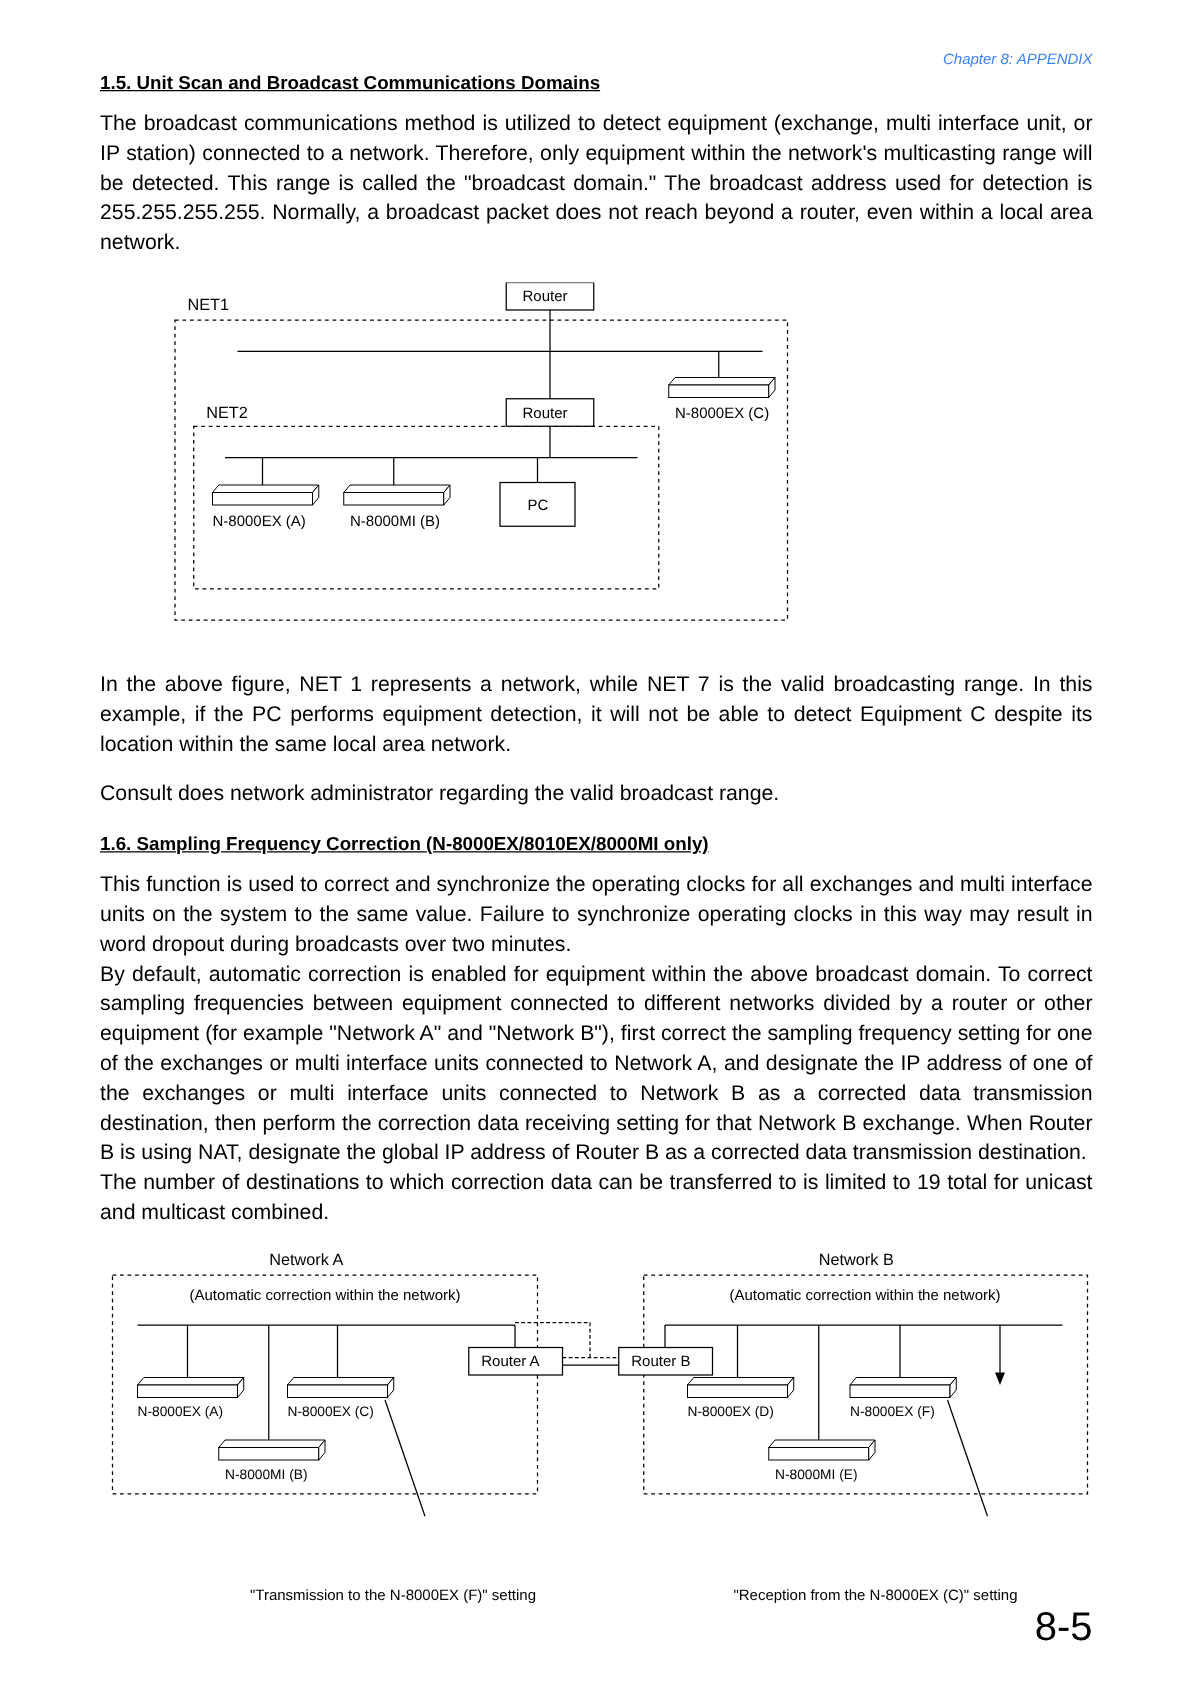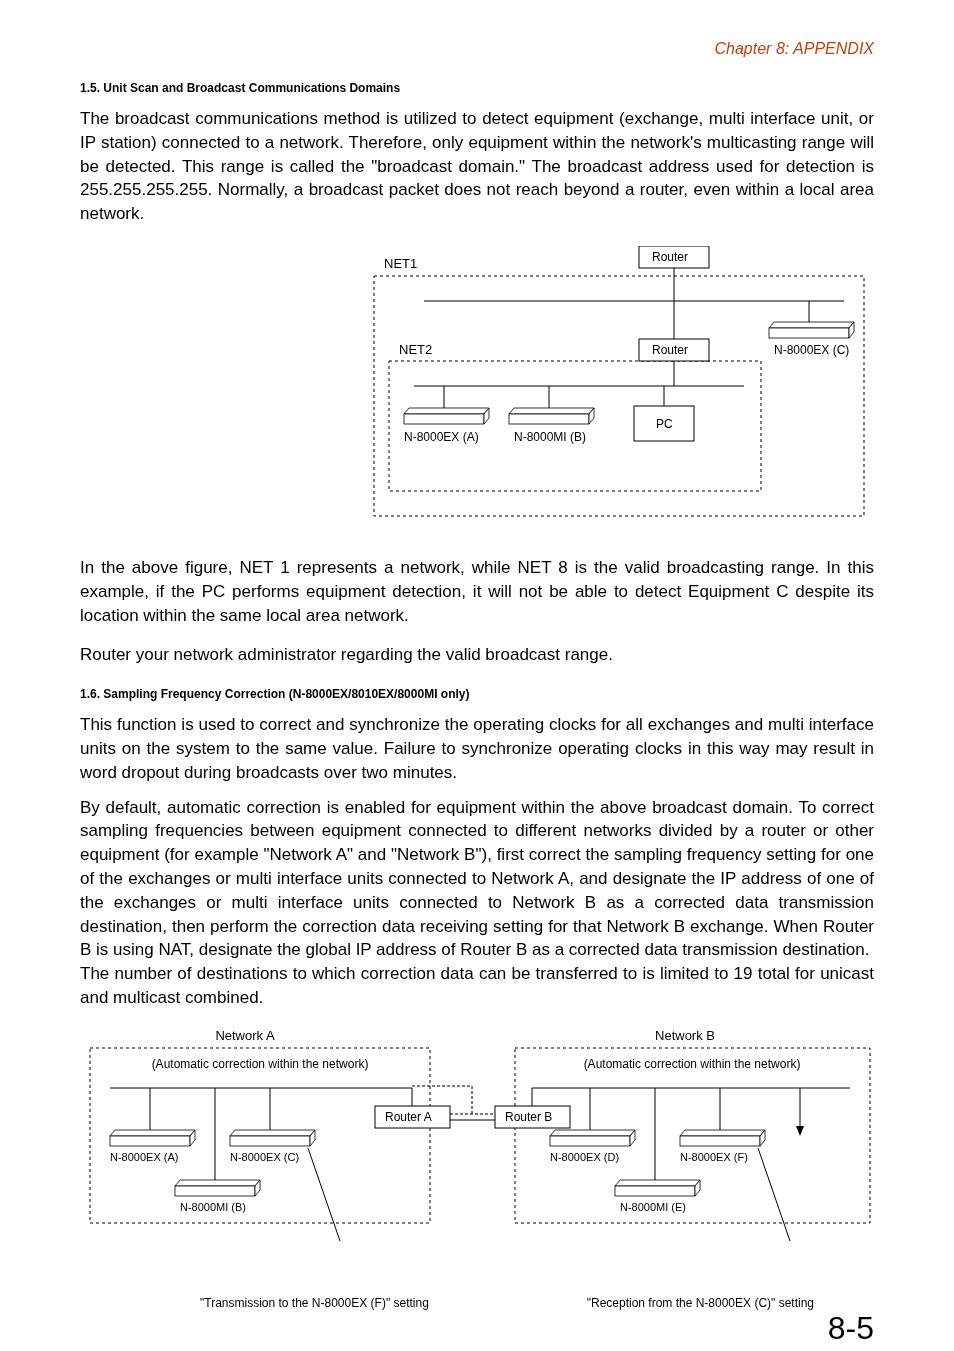--- a/index.html
+++ b/index.html
@@ -6,39 +6,40 @@
       font-family: Arial, Helvetica, sans-serif;
       background: #fff;
       margin: 0;
       padding: 40px 80px;
       color: #000;
       width: 954px;
       box-sizing: border-box;
     }
     .chapter-header {
       text-align: right;
-      color: #c2410c;
+      color: #3b82f6;
       font-style: italic;
-      font-size: 16px;
-      margin-bottom: 23px;
+      font-size: 12px;
+      margin-bottom: 4px;
     }
     .section-heading {
       font-weight: bold;
-      font-size: 12px;
+      font-size: 15px;
       margin-bottom: 12px;
+      text-decoration: underline;
     }
     .body-text {
       font-size: 17px;
       text-align: justify;
       line-height: 1.4;
       margin-bottom: 16px;
     }
     .diagram-container {
       display: flex;
-      justify-content: flex-end;
+      justify-content: flex-start;
       margin: 20px 0 30px 0;
     }
     .diagram-svg-1 {
       width: 560px;
       height: 280px;
     }
     .diagram-svg-2 {
       width: 800px;
       height: 260px;
     }
@@ -145,26 +146,26 @@
       <polygon class="dev3d" points="275,168 280,162 280,172 275,178"></polygon>
     </g>
     <text class="txt" x="200" y="195">N-8000MI (B)</text>
 
     <line class="nw-line" x1="350" y1="140" x2="350" y2="160"></line>
     <rect class="device-box" x="320" y="160" width="60" height="35"></rect>
     <text class="txt" x="342" y="182">PC</text>
   </svg>
 </div>
 
-<div class="body-text">In the above figure, NET 1 represents a network, while NET 8 is the valid broadcasting range. In this example, if the PC performs equipment detection, it will not be able to detect Equipment C despite its location within the same local area network.</div>
-<div class="body-text">Router your network administrator regarding the valid broadcast range.</div>
+<div class="body-text">In the above figure, NET 1 represents a network, while NET 7 is the valid broadcasting range. In this example, if the PC performs equipment detection, it will not be able to detect Equipment C despite its location within the same local area network.</div>
+<div class="body-text">Consult does network administrator regarding the valid broadcast range.</div>
 
 <div class="section-heading" style="margin-top:20px">1.6. Sampling Frequency Correction (N-8000EX/8010EX/8000MI only)</div>
 
-<div class="body-text" style="margin-bottom:11px">This function is used to correct and synchronize the operating clocks for all exchanges and multi interface units on the system to the same value. Failure to synchronize operating clocks in this way may result in word dropout during broadcasts over two minutes.</div>
+<div class="body-text" style="margin-bottom:0">This function is used to correct and synchronize the operating clocks for all exchanges and multi interface units on the system to the same value. Failure to synchronize operating clocks in this way may result in word dropout during broadcasts over two minutes.</div>
 <div class="body-text" style="margin-bottom:0">By default, automatic correction is enabled for equipment within the above broadcast domain. To correct sampling frequencies between equipment connected to different networks divided by a router or other equipment (for example "Network A" and "Network B"), first correct the sampling frequency setting for one of the exchanges or multi interface units connected to Network A, and designate the IP address of one of the exchanges or multi interface units connected to Network B as a corrected data transmission destination, then perform the correction data receiving setting for that Network B exchange. When Router B is using NAT, designate the global IP address of Router B as a corrected data transmission destination.</div>
 <div class="body-text">The number of destinations to which correction data can be transferred to is limited to 19 total for unicast and multicast combined.</div>
 
 <div>
   <svg class="diagram-svg-2" viewBox="0 0 800 260">
 
     <text class="txt-label" x="165" y="14" text-anchor="middle">Network A</text>
     <rect class="dashed-box" x="10" y="22" width="340" height="175"></rect>
     <text class="txt" x="180" y="42" text-anchor="middle">(Automatic correction within the network)</text>
 

